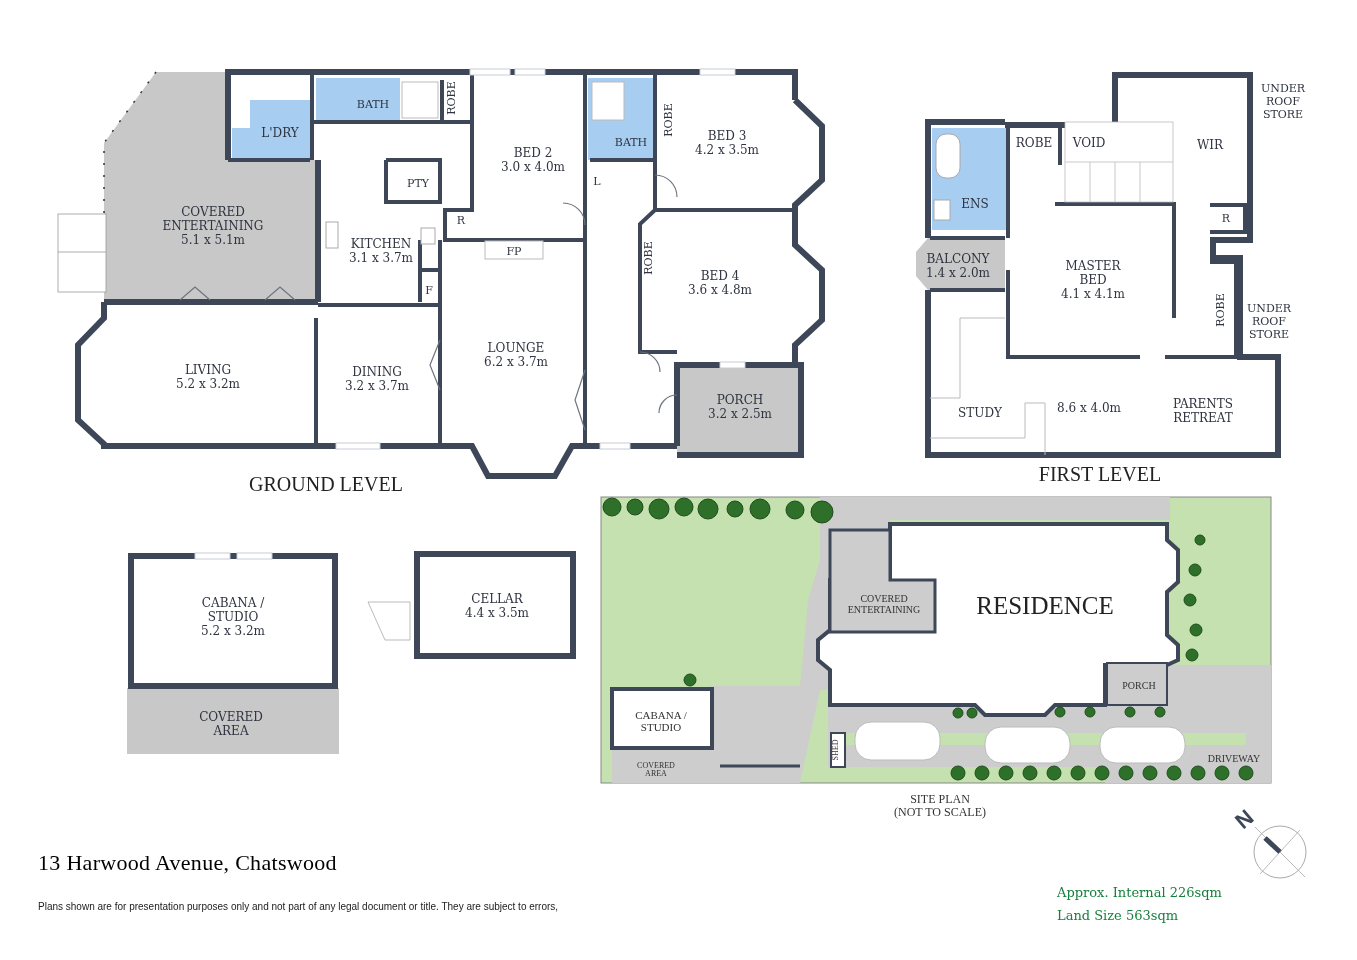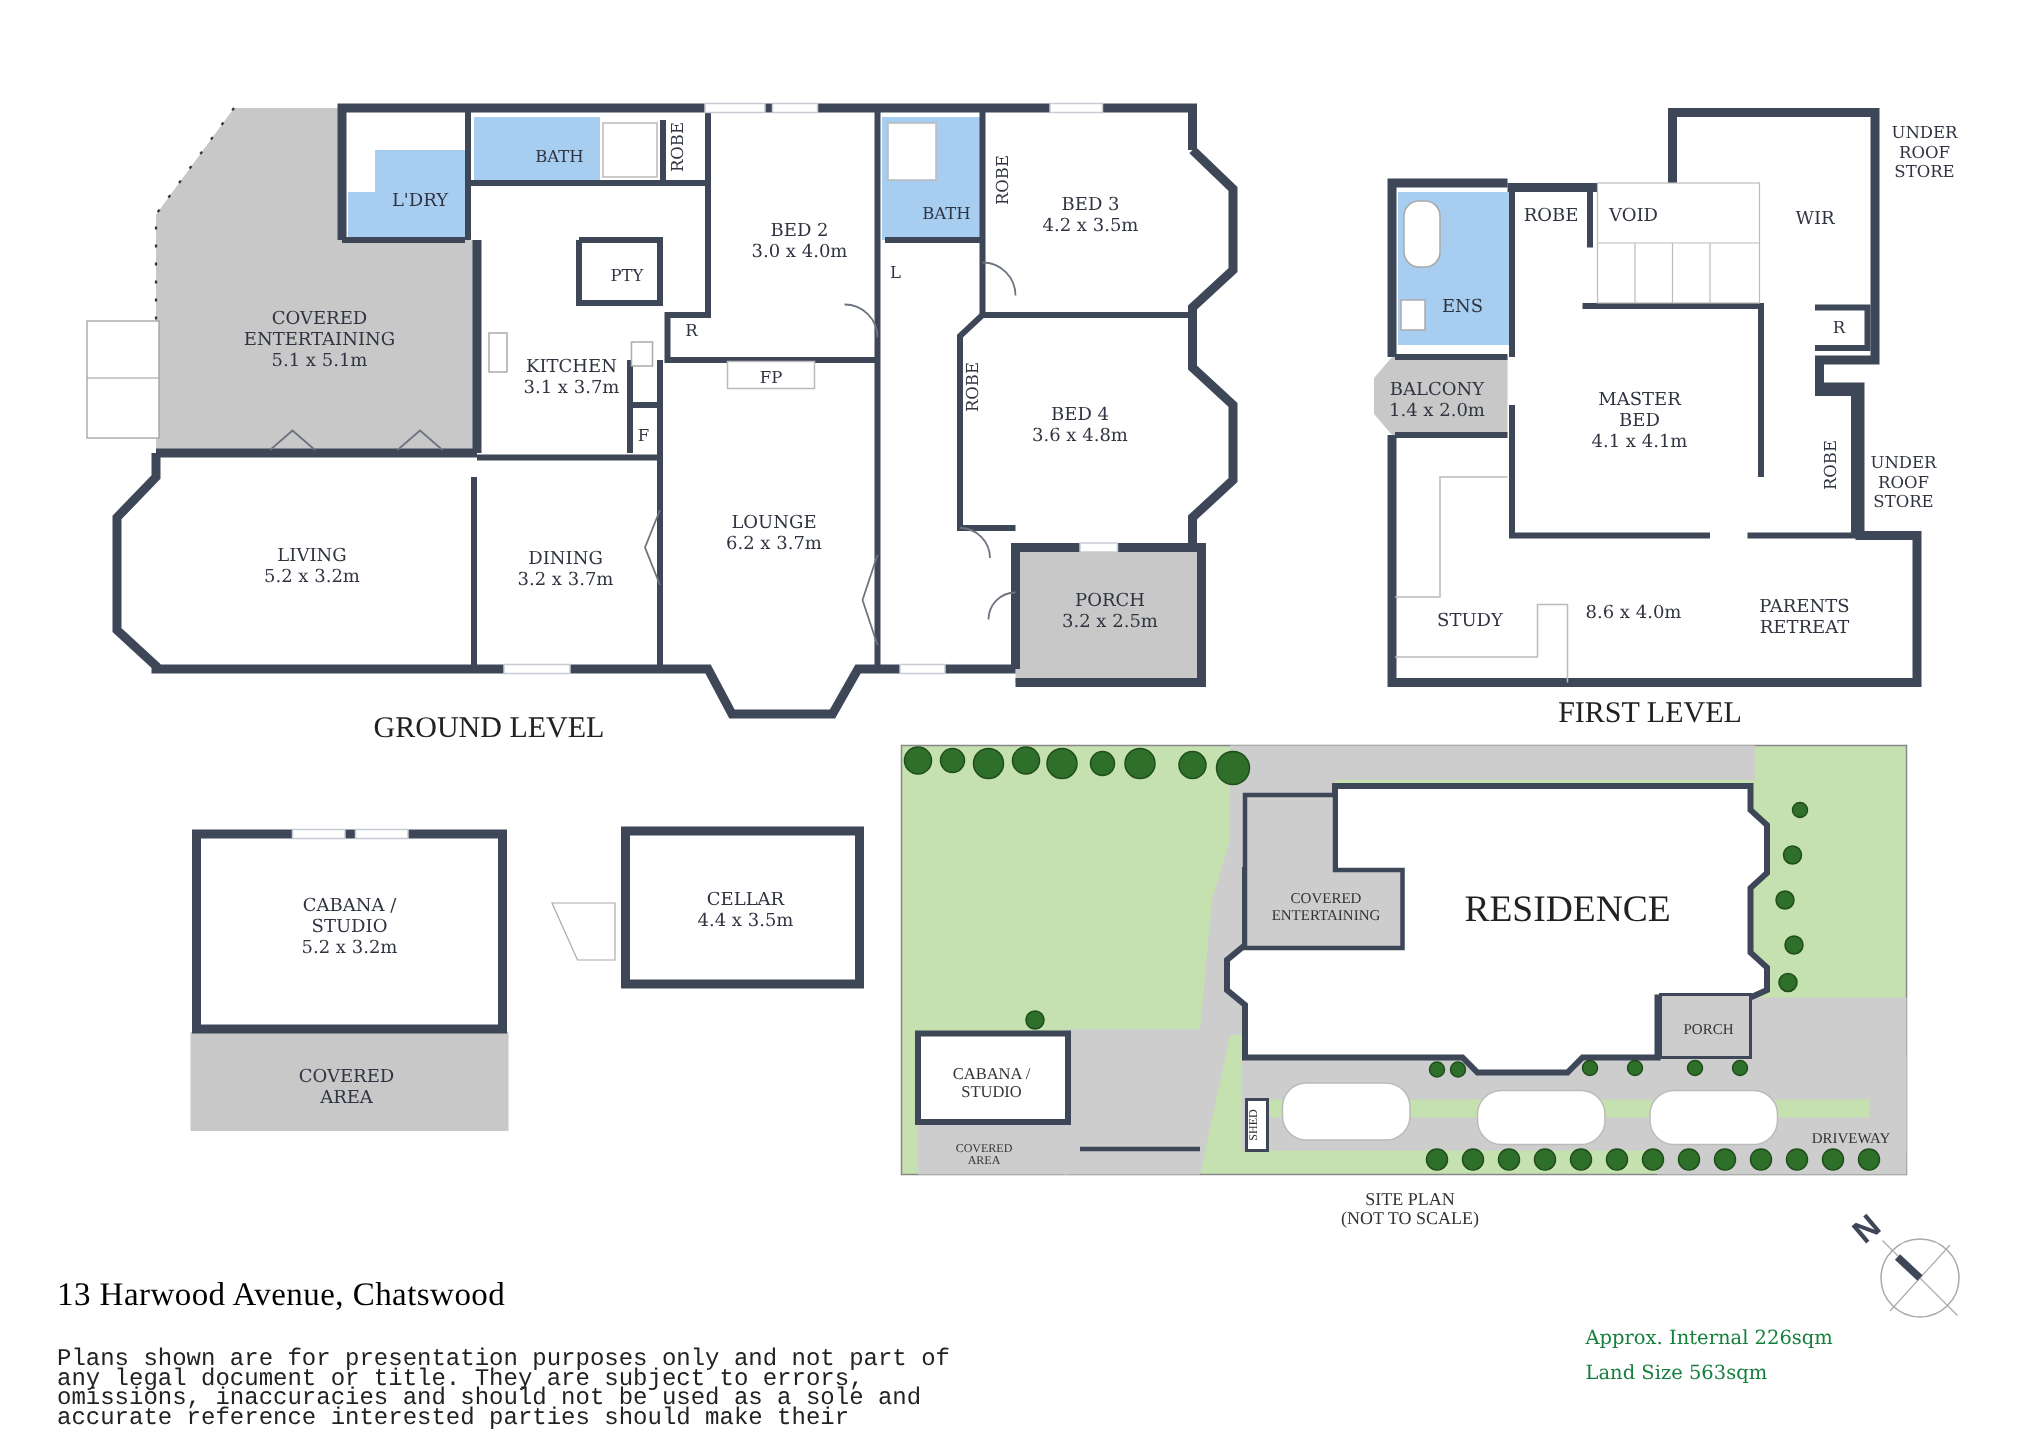--- a/index.html
+++ b/index.html
@@ -14,21 +14,21 @@
   .wall{fill:none;stroke:#3d4758;stroke-width:6;stroke-linejoin:miter;}
   .thin{fill:none;stroke:#3d4758;stroke-width:4;}
   .win{fill:#fff;stroke:#c7ccd4;stroke-width:1;}
   .door{fill:none;stroke:#6d7480;stroke-width:1.2;}
   .grey{fill:#c8c8c8;}
   .wet{fill:#a7cdf0;}
   .grass{fill:#c6e1b0;}
   .pave{fill:#cdcdcd;}
   .tree{fill:#2e6f2a;stroke:#1f4e1c;stroke-width:1;}
   #title{position:absolute;left:38px;top:850px;font-family:"Liberation Serif",serif;font-size:22px;color:#000000;letter-spacing:.3px;}
-  #disc{position:absolute;left:38px;top:900px;font-family:Liberation Mono, monospace;font-size:16px;color:#222;line-height:13px;width:600px;}
+  #disc{position:absolute;left:38px;top:900px;font-family:Liberation Sans, sans-serif;font-size:10px;color:#222;line-height:13px;width:600px;}
   #stats{position:absolute;left:1057px;top:881px;font-family:"DejaVu Serif",serif;font-size:13px;color:#15803d;line-height:23px;}
 </style>
 </head>
 <body>
 
 <svg width="1357" height="960" viewBox="0 0 1357 960">
 
   <g>
 
     <polygon class="grey" points="156,72 228,72 228,160 318,160 318,302 104,302 104,143"></polygon>
@@ -271,18 +271,17 @@
     <line x1="1255" y1="827" x2="1305" y2="877" stroke="#aaa" stroke-width="0.8"></line>
     <line x1="1300" y1="830" x2="1260" y2="874" stroke="#aaa" stroke-width="0.8"></line>
     <line x1="1265" y1="838" x2="1280" y2="852" stroke="#3d4758" stroke-width="5"></line>
     <text x="1243" y="830" transform="rotate(-40 1243 830)" style="font-family:'Liberation Sans',sans-serif;font-size:22px;font-weight:bold;fill:#3d4758">N</text>
   </g>
 </svg>
 
 <div id="title">13 Harwood Avenue, Chatswood</div>
 <div id="disc">
   <div>Plans shown are for presentation purposes only and not part of any legal document or title. They are subject to errors,</div>
-  <div>omissions, inaccuracies and should not be used as a sole and accurate reference interested parties should make their</div>
 </div>
 <div id="stats">
   <div>Approx. Internal 226sqm</div>
   <div>Land Size 563sqm</div>
 </div>
 
 </body></html>

